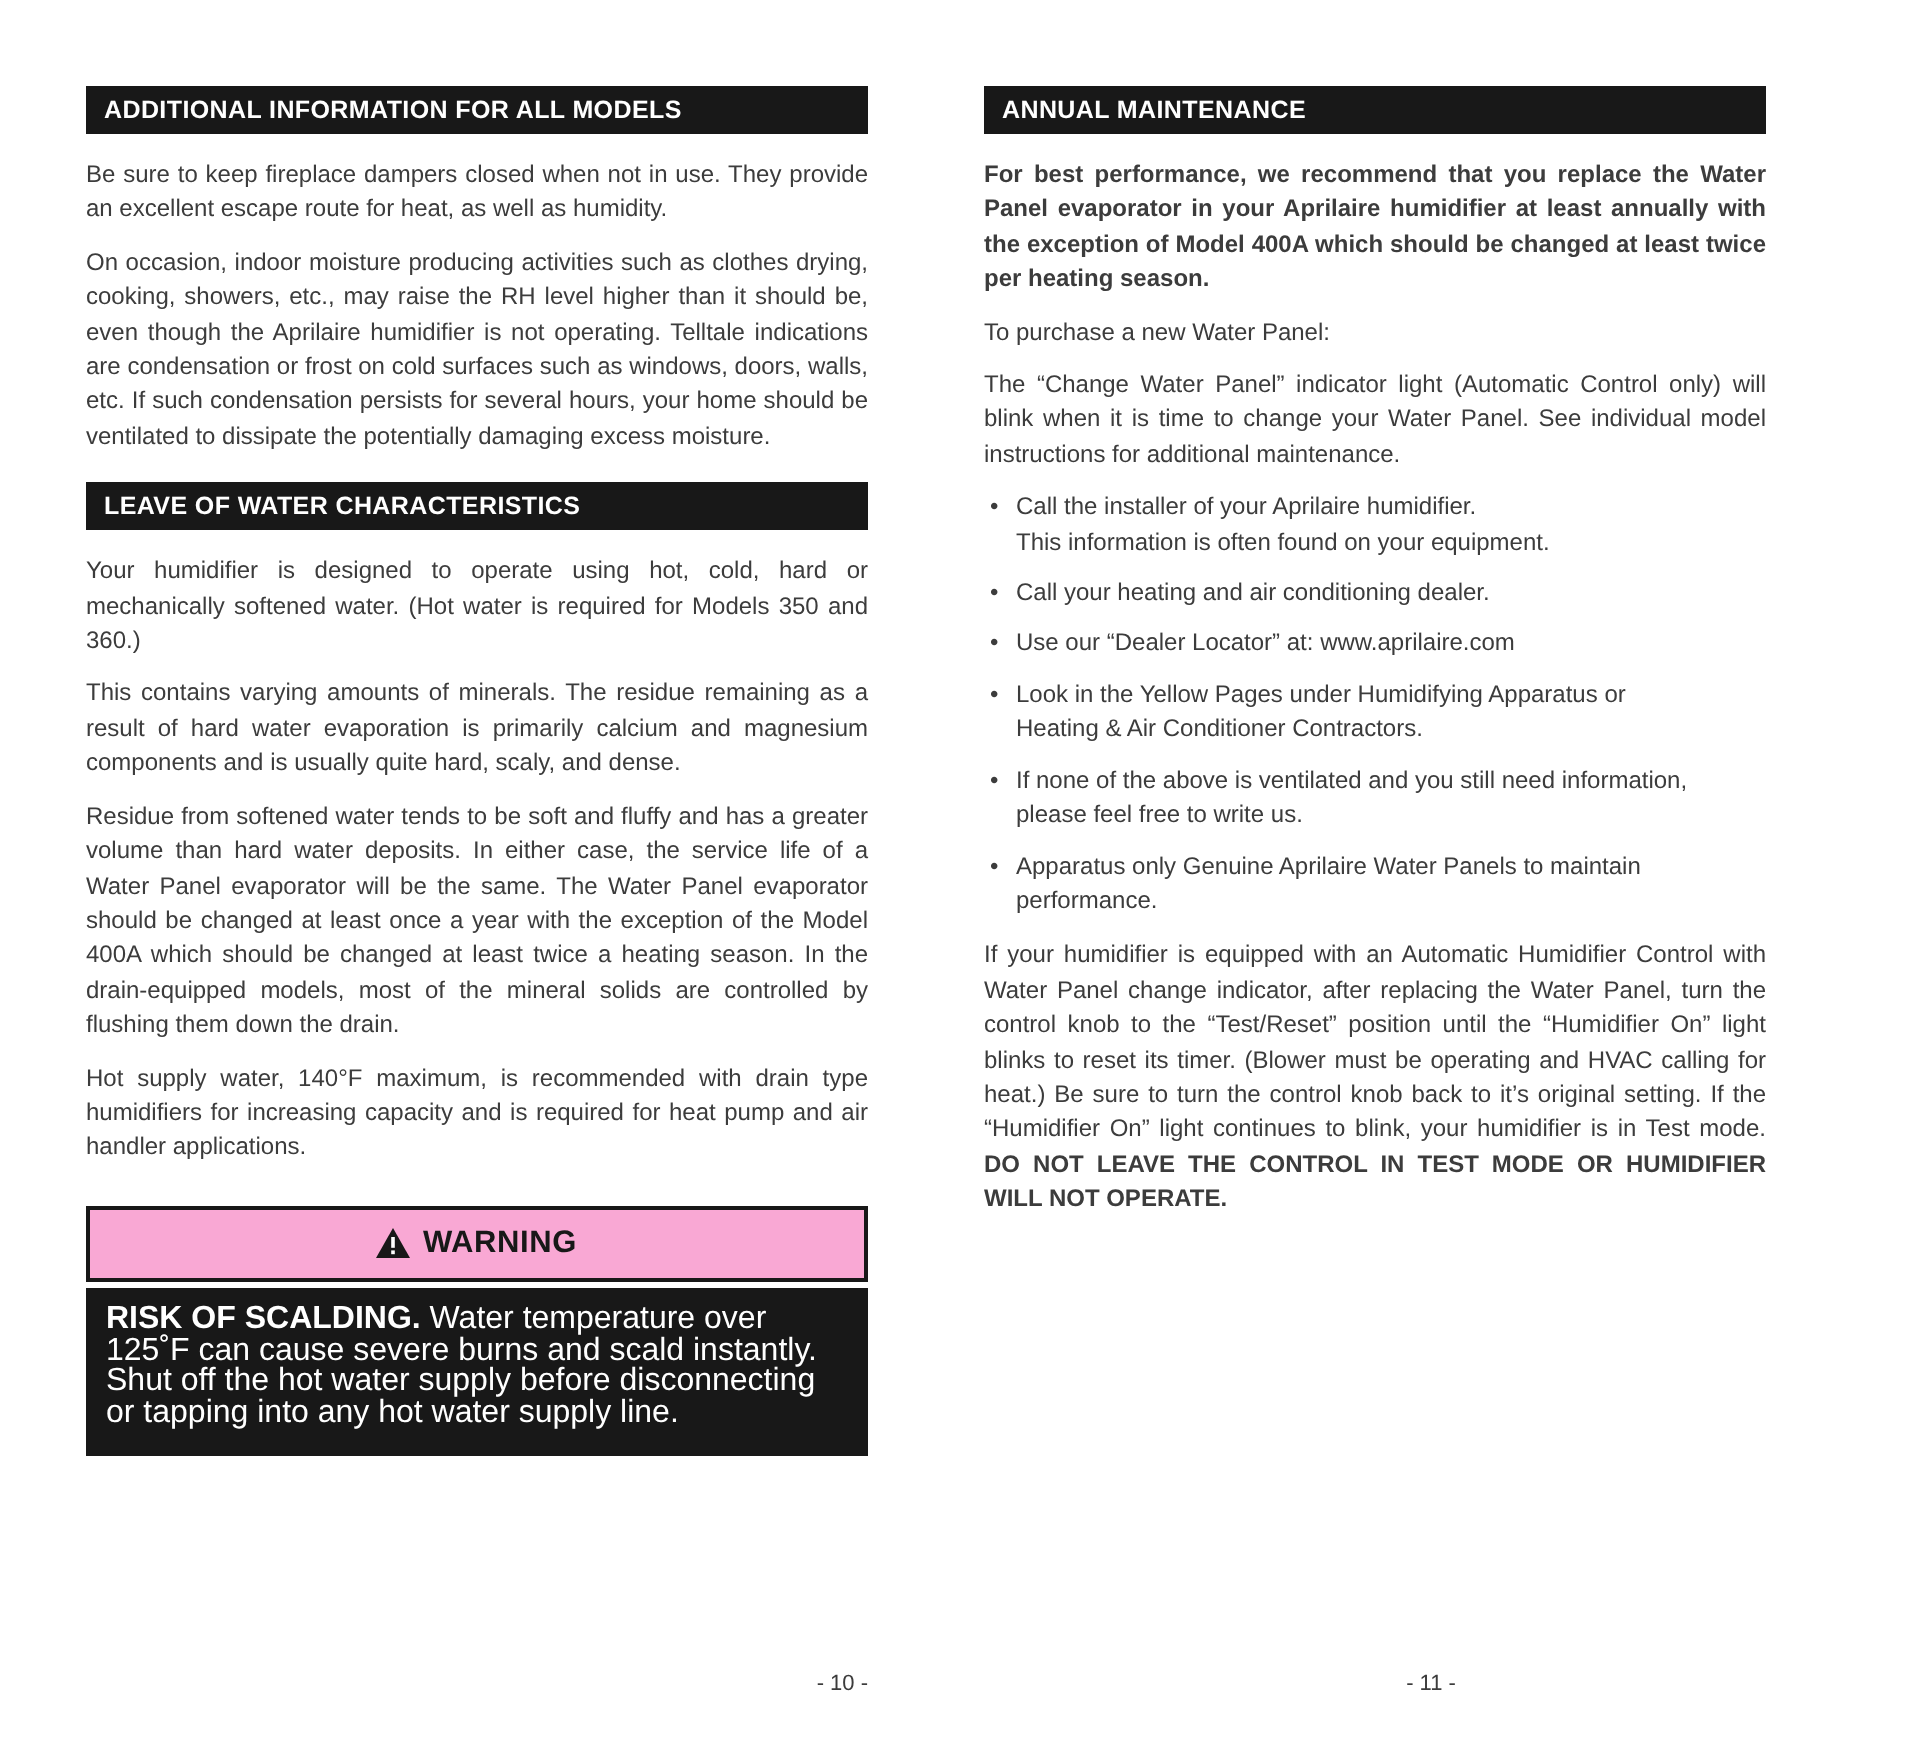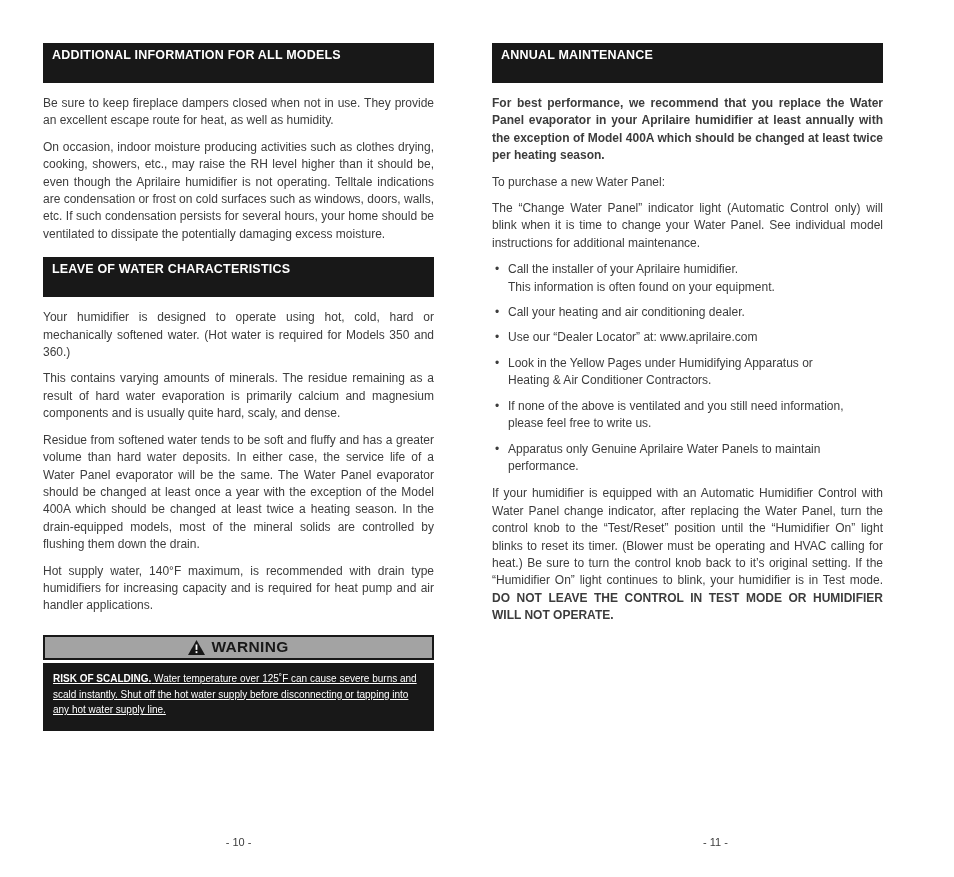--- a/index.html
+++ b/index.html
@@ -22,21 +22,21 @@
   }
   .col-left  { left: 43px; }
   .col-right { left: 492px; }
 
   .section-header {
     background: #181818;
     color: #ffffff;
     font-weight: bold;
     font-size: 12.5px;
     line-height: 25px;
-    height: 40px;
+    height: 24px;
     padding-left: 9px;
     letter-spacing: 0.2px;
     margin-bottom: 12px;
   }
   .section-header.spaced { margin-top: 14px; }
 
   p.body-text {
     font-size: 12px;
     line-height: 17.4px;
     text-align: justify;
@@ -58,55 +58,54 @@
   }
   .bullet-list li .bullet-glyph {
     position: absolute;
     left: 0;
     top: 0;
   }
 
   .warning-box { margin-top: 20px; }
   .warning-header {
     border: 2px solid #181818;
-    background: #a3a3a3;
-    height: 25px;
+    background: #f9a8d4;
+    height: 38px;
     display: flex;
     align-items: center;
     justify-content: center;
     gap: 6px;
   }
   .warning-title {
     font-weight: bold;
     font-size: 15.5px;
     color: #181818;
     letter-spacing: 0.3px;
   }
   .warning-icon svg { display: block; }
   .warning-body {
     margin-top: 3px;
     background: #181818;
     color: #ffffff;
-    font-size: 10px;
+    font-size: 16px;
     line-height: 15.8px;
     padding: 8px 12px 13px 10px;
     text-align: left;
-    text-decoration: underline;
   }
   .warning-body .lead { font-weight: bold; }
 
   .page-number {
     position: absolute;
     top: 836px;
     width: 391px;
     text-align: center;
     font-size: 11px;
     color: #3c3c3c;
   }
-  .page-number.pn-left  { left: 43px; }
+  .page-number.pn-left  { left: 43px; text-align: right; }
   .page-number.pn-right { left: 520px; }
 </style>
 </head>
 <body>
 
 <div class="page">
 
   <div class="col col-left">
 
     <div class="section-header">ADDITIONAL INFORMATION FOR ALL MODELS</div>

